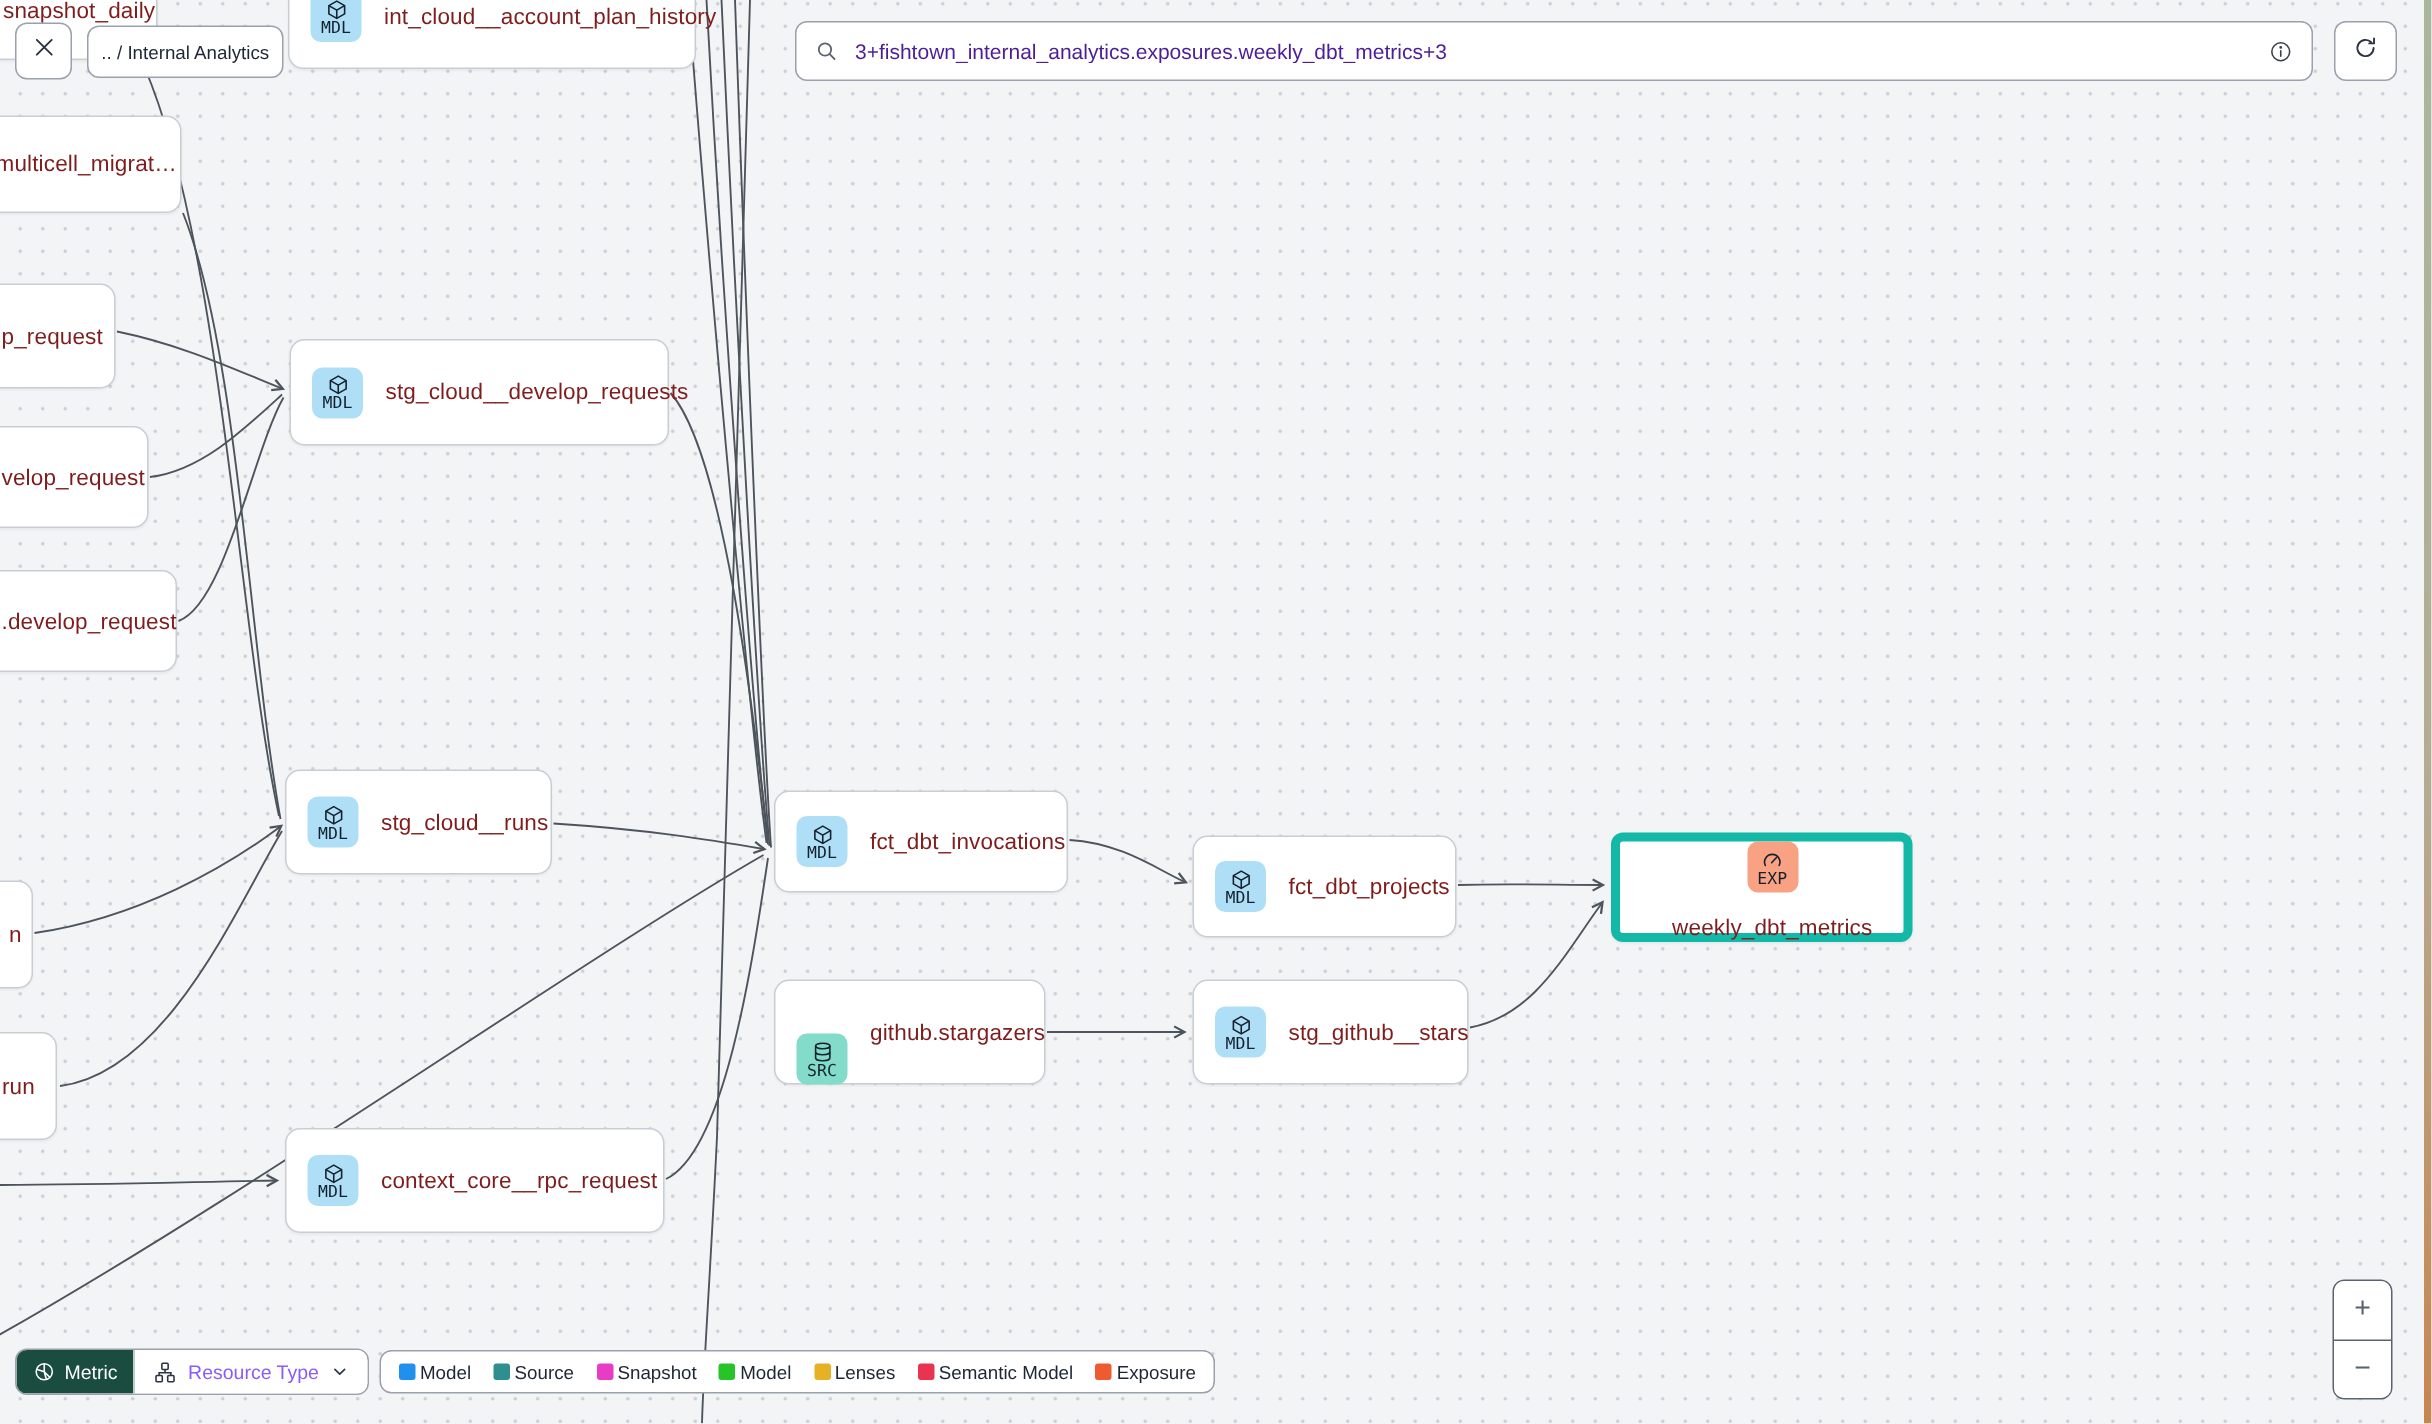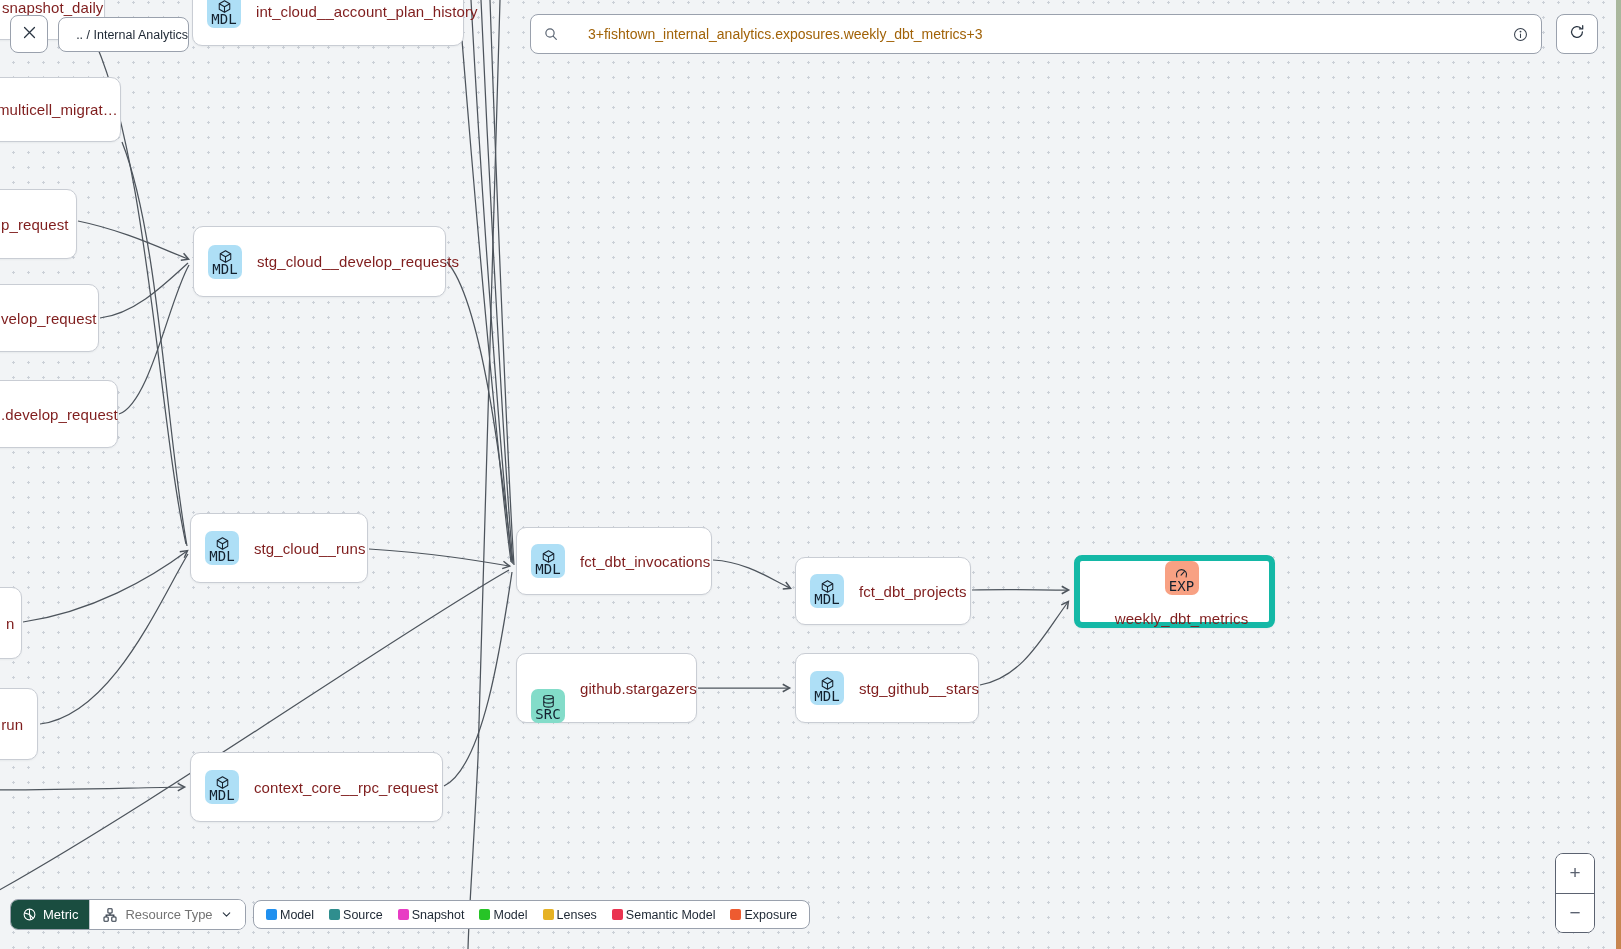--- a/index.html
+++ b/index.html
@@ -16,47 +16,47 @@
   .node{
     position:absolute;z-index:2;background:#fff;border:1px solid #c9cdd4;
     border-radius:10px;display:flex;align-items:center;gap:15px;
     padding-left:14px;box-sizing:border-box;
     box-shadow:0 1px 2px rgba(25,35,48,.05);
   }
   .node.selected{border:6px solid #14b8a6;border-radius:8px;flex-direction:column;}
   .node .name{font-size:15px;color:#7f1d1d;white-space:nowrap;letter-spacing:.1px;}
   .badge{width:34px;height:34px;border-radius:7px;flex:0 0 auto;
     display:flex;flex-direction:column;align-items:center;justify-content:center;}
-  .badge .blabel{font-family:"DejaVu Sans Mono",monospace;font-size:14px;line-height:10px;color:#13202e;}
+  .badge .blabel{font-family:"DejaVu Sans Mono",monospace;font-size:11px;line-height:10px;color:#13202e;}
   .badge svg{display:block;}
 
   .topbtn{position:absolute;z-index:10;background:#fff;border:1px solid #9aa1ad;border-radius:8px;
     display:flex;align-items:center;justify-content:center;box-sizing:border-box;cursor:pointer;}
   #close-btn{left:10px;top:15px;width:38px;height:38px;}
-  #breadcrumb{left:58px;top:17px;width:131px;height:35px;font-size:12.5px;color:#1d2733;justify-content:flex-end;}
+  #breadcrumb{left:58px;top:17px;width:131px;height:35px;font-size:12.5px;color:#1d2733;}
   #searchbar{
     position:absolute;z-index:10;left:530px;top:14px;width:1012px;height:40px;
     background:#fff;border:1px solid #9aa1ad;border-radius:8px;box-sizing:border-box;
     display:flex;align-items:center;padding:0 12px;gap:9px;
   }
   #searchbar input{
     flex:1;border:none;outline:none;font-family:"Liberation Sans",sans-serif;
-    font-size:14px;color:#a16207;background:transparent;margin-left:18px;
+    font-size:14px;color:#4c1d95;background:transparent;
   }
   #refresh-btn{left:1556px;top:14px;width:42px;height:40px;}
 
   #lens-bar{
     position:absolute;z-index:10;left:10px;top:899px;height:31px;
     display:flex;border:1px solid #9aa1ad;border-radius:8px;overflow:hidden;
     box-sizing:border-box;background:#fff;
   }
   #lenses-btn{display:flex;align-items:center;gap:6px;padding:0 11px;
     color:#fff;font-size:13px;cursor:pointer;}
   #resource-type-btn{display:flex;align-items:center;gap:7px;padding:0 12px;
-    background:#fff;font-size:13px;color:#737373;border-left:1px solid #c3c8cf;cursor:pointer;}
+    background:#fff;font-size:13px;color:#8b5cf6;border-left:1px solid #c3c8cf;cursor:pointer;}
   #legend{
     position:absolute;z-index:10;left:253px;top:900px;height:29px;
     background:#fff;border:1px solid #9aa1ad;border-radius:8px;box-sizing:border-box;
     display:flex;align-items:center;gap:15px;padding:0 12px;
   }
   .legend-item{display:flex;align-items:center;gap:3px;font-size:12.5px;color:#1d2733;white-space:nowrap;}
   .legend-item .sw{width:11px;height:11px;border-radius:2px;display:inline-block;}
 
   #zoomctl{
     position:absolute;z-index:10;left:1555px;top:853px;width:40px;height:80px;

